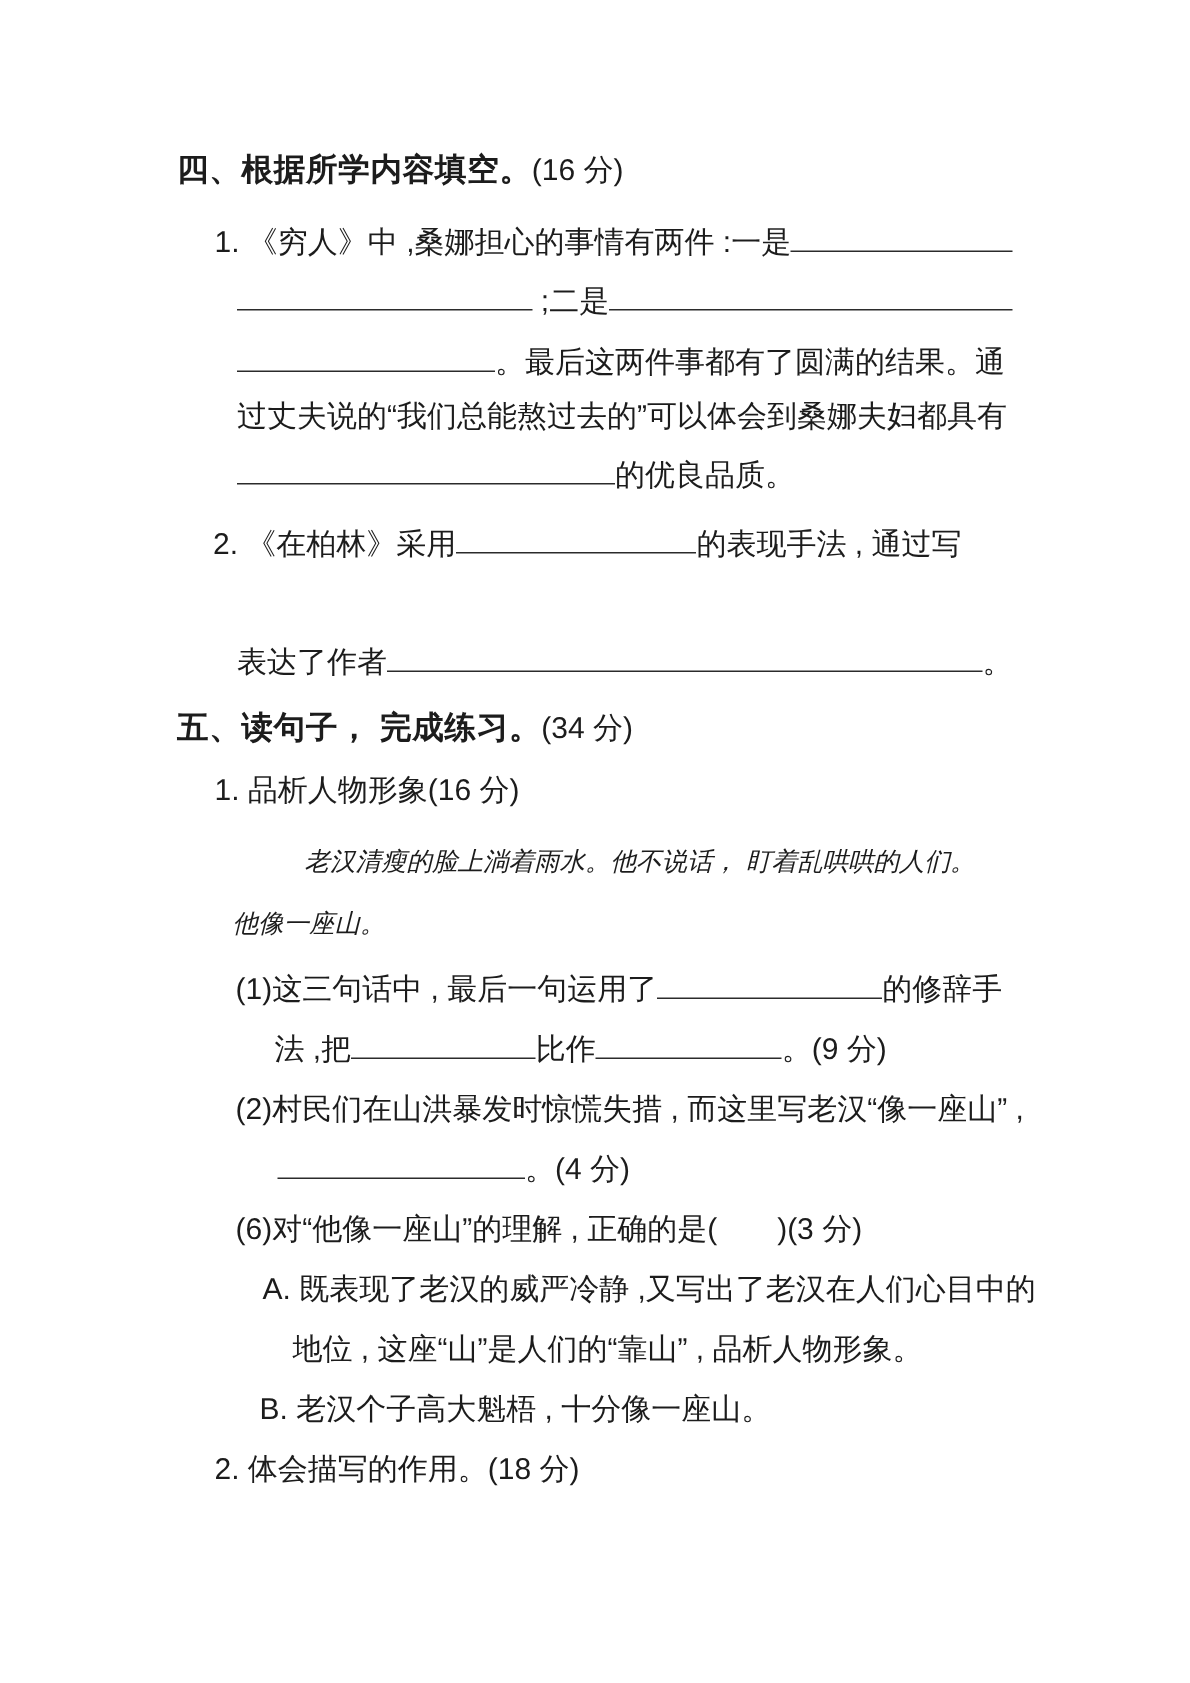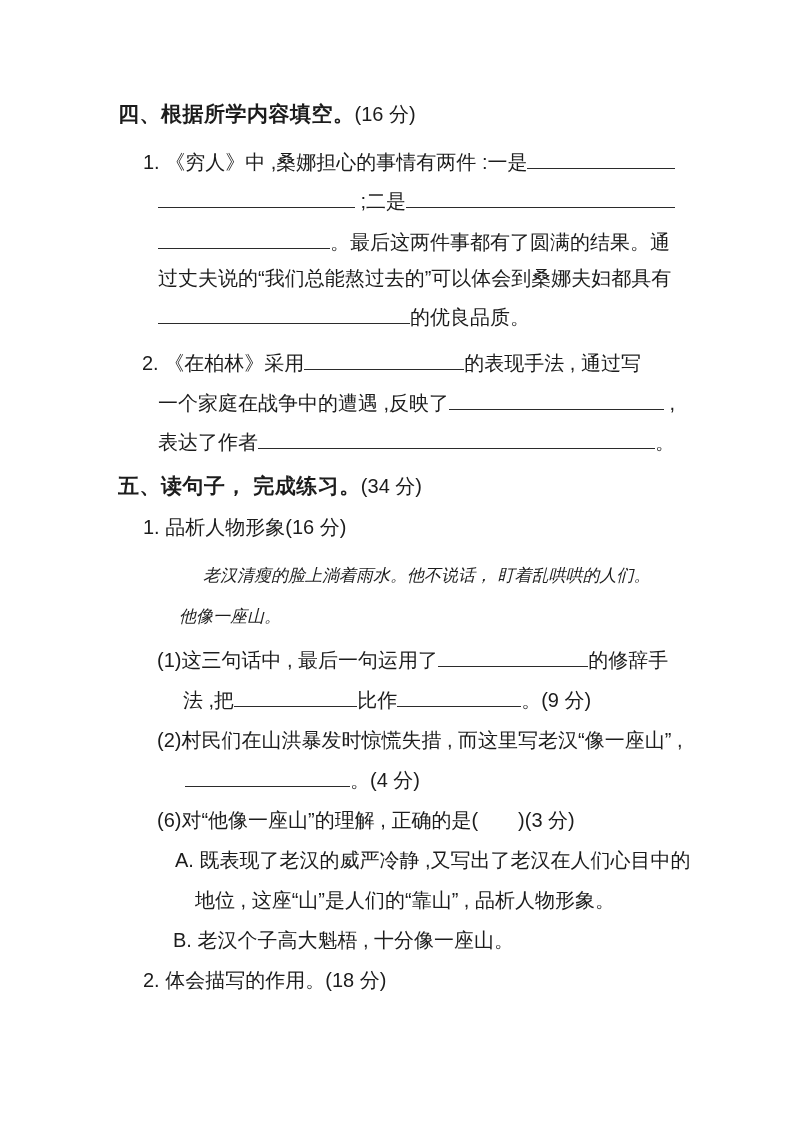--- a/index.html
+++ b/index.html
@@ -39,26 +39,25 @@
 <body>
 
 <div class="page">
     <div class="line" style="left: 118px; top: 100px;"><span class="seg bold">四、根据所学内容填空。</span><span class="seg score">(16 分)</span></div>
     <div class="line" style="left: 143px; top: 149px; right: 118px;"><span class="seg">1. 《穷人》中 ,桑娜担心的事情有两件 :一是</span><span class="blank fill"></span></div>
     <div class="line" style="left: 158px; top: 188px; right: 118px;"><span class="blank" style="width: 197px;"></span><span class="seg"> ;二是</span><span class="blank fill"></span></div>
     <div class="line" style="left: 158px; top: 229px;"><span class="blank" style="width: 172px;"></span><span class="seg">。最后这两件事都有了圆满的结果。通</span></div>
     <div class="line" style="left: 158px; top: 265px;"><span class="seg">过丈夫说的“我们总能熬过去的”可以体会到桑娜夫妇都具有</span></div>
     <div class="line" style="left: 158px; top: 304px;"><span class="blank" style="width: 252px;"></span><span class="seg">的优良品质。</span></div>
     <div class="line" style="left: 142px; top: 350px;"><span class="seg">2. 《在柏林》采用</span><span class="blank" style="width: 160px;"></span><span class="seg">的表现手法 , 通过写</span></div>
-    <div class="line" style="left: 158px; top: 390px; right: 118px;"><span class="seg">一个家庭在战争中的遭遇 ,反映了</span><span class="blank fill"></span><span class="seg"> ,</span></div>
     <div class="line" style="left: 158px; top: 429px; right: 118px;"><span class="seg">表达了作者</span><span class="blank fill"></span><span class="seg">。</span></div>
     <div class="line" style="left: 118px; top: 472px;"><span class="seg bold">五、读句子， 完成练习。</span><span class="seg score">(34 分)</span></div>
     <div class="line" style="left: 143px; top: 514px;"><span class="seg">1. 品析人物形象(16 分)</span></div>
     <div class="line kai" style="left: 203px; top: 562px;"><span class="seg">老汉清瘦的脸上淌着雨水。他不说话， 盯着乱哄哄的人们。</span></div>
-    <div class="line kai" style="left: 155px; top: 603px; margin-left: 24px;"><span class="seg">他像一座山。</span></div>
+    <div class="line kai" style="left: 155px; top: 603px;"><span class="seg">他像一座山。</span></div>
     <div class="line" style="left: 157px; top: 647px;"><span class="seg">(1)这三句话中 , 最后一句运用了</span><span class="blank" style="width: 150px;"></span><span class="seg">的修辞手</span></div>
     <div class="line" style="left: 183px; top: 687px;"><span class="seg">法 ,把</span><span class="blank" style="width: 123px;"></span><span class="seg">比作</span><span class="blank" style="width: 124px;"></span><span class="seg">。(9 分)</span></div>
     <div class="line" style="left: 157px; top: 727px;"><span class="seg">(2)村民们在山洪暴发时惊慌失措 , 而这里写老汉“像一座山” ,</span></div>
     <div class="line" style="left: 185px; top: 767px;"><span class="blank" style="width: 165px;"></span><span class="seg">。(4 分)</span></div>
     <div class="line" style="left: 157px; top: 807px;"><span class="seg">(6)对“他像一座山”的理解 , 正确的是(　　)(3 分)</span></div>
     <div class="line" style="left: 175px; top: 847px;"><span class="seg">A. 既表现了老汉的威严冷静 ,又写出了老汉在人们心目中的</span></div>
     <div class="line" style="left: 195px; top: 887px;"><span class="seg">地位 , 这座“山”是人们的“靠山” , 品析人物形象。</span></div>
     <div class="line" style="left: 173px; top: 927px;"><span class="seg">B. 老汉个子高大魁梧 , 十分像一座山。</span></div>
     <div class="line" style="left: 143px; top: 967px;"><span class="seg">2. 体会描写的作用。(18 分)</span></div>
   </div>

